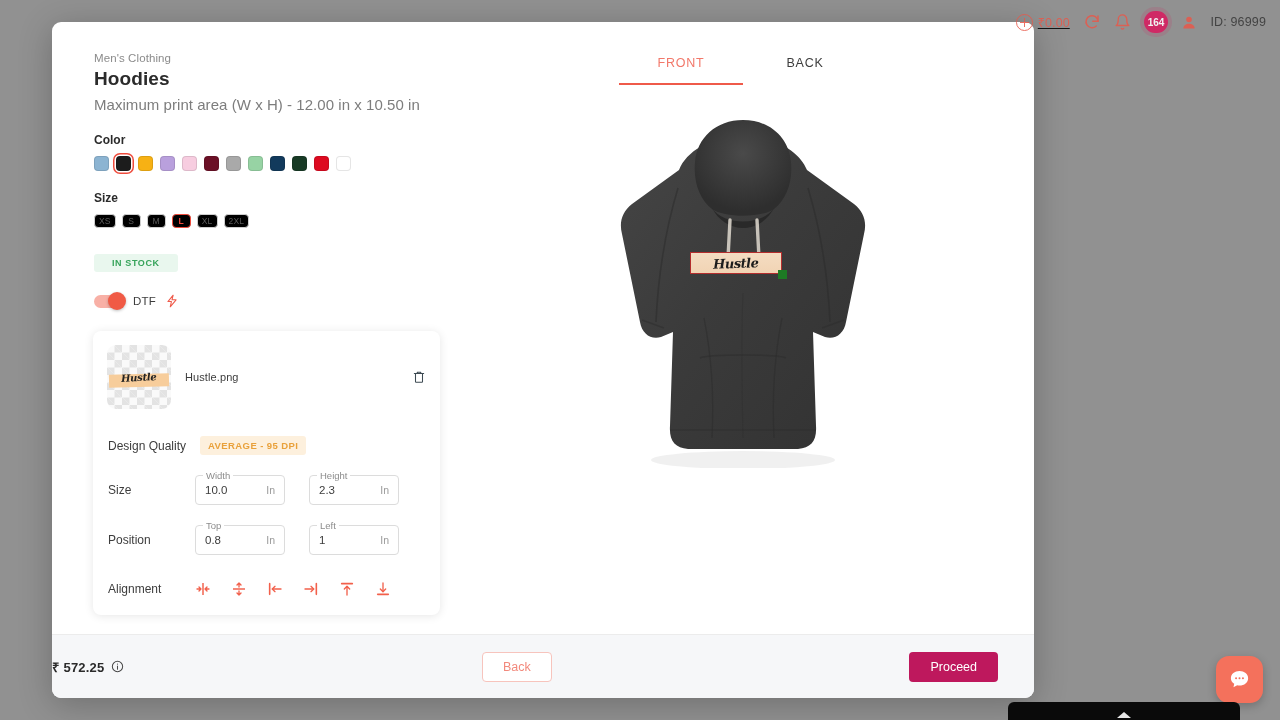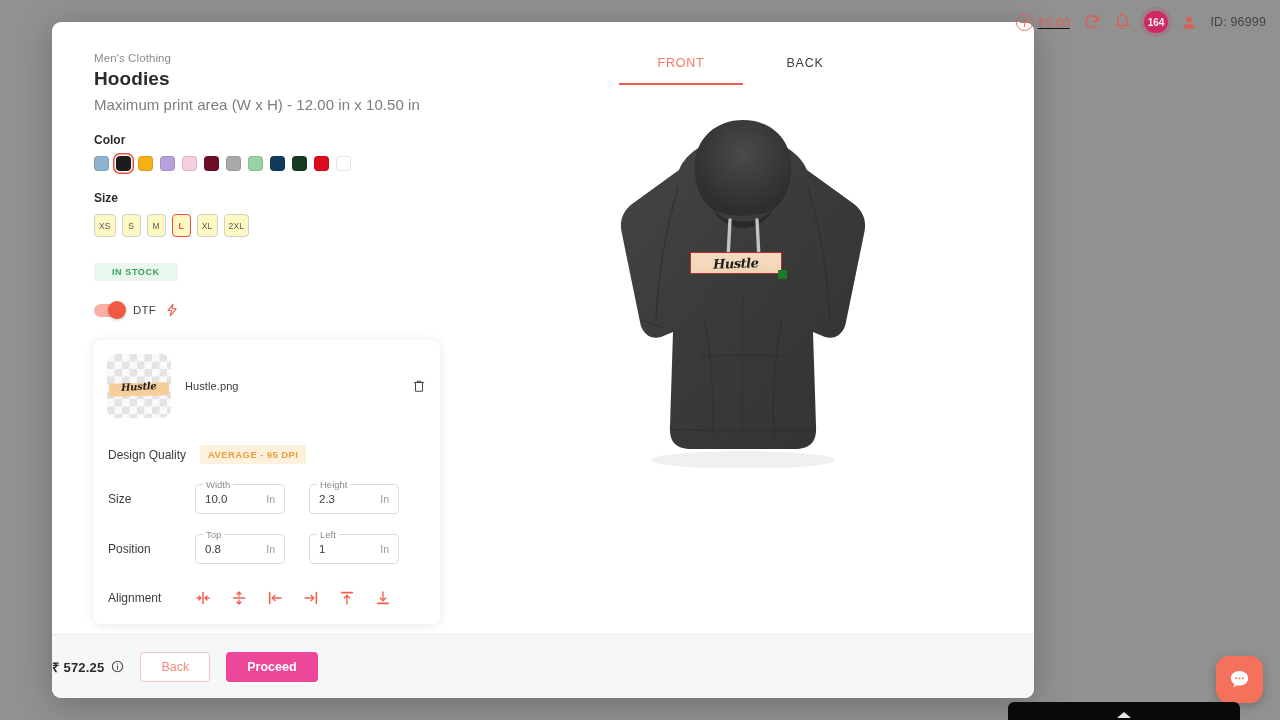--- a/index.html
+++ b/index.html
@@ -85,25 +85,25 @@
     width: 15px; height: 15px; border-radius: 4px;
     border: 1px solid rgba(0,0,0,0.10);
     cursor: pointer;
   }
   .swatch.selected {
     box-shadow: 0 0 0 1.5px #ffffff, 0 0 0 3px #ef4b3c;
   }
 
   .size-row { display: flex; gap: 6px; }
   .size-chip {
-    min-width: 19px; height: 23px; padding: 0 4px;
+    min-width: 19px; height: 14px; padding: 0 4px;
     border: 1px solid #cfcfcf; border-radius: 4px;
     font-size: 8.5px; color: #5a5a5a;
     display: flex; align-items: center; justify-content: center;
-    cursor: pointer; background: #fef9c3; letter-spacing:.2px;
+    cursor: pointer; background: #000000; letter-spacing:.2px;
   }
   .size-chip.selected { border-color: #ef4b3c; color: #ef4b3c; font-weight: 600; }
 
   .stock-badge {
     display: inline-block; margin-top: 26px;
     background: #e9f7ee; color: #36a35a;
     font-size: 9px; font-weight: 700; letter-spacing: .6px;
     padding: 4px 18px; border-radius: 3px;
   }
 
@@ -228,34 +228,34 @@
   .resize-handle {
     position: absolute; right: -6px; bottom: -6px;
     width: 9px; height: 9px; background: #1d7a24;
     cursor: nwse-resize;
   }
 
   
   .modal-footer {
     height: 64px; background: #f6f7f9;
     border-top: 1px solid #ececec;
-    display: flex; align-items: center; justify-content: flex-start;
+    display: flex; align-items: center; justify-content: space-between;
     padding-right: 36px; gap: 16px;
   }
   .price-box { display: flex; align-items: center; gap: 7px; }
   .price-text { font-size: 13px; font-weight: 700; color: #2b2b2b; letter-spacing:.2px;}
   .info-icon { width: 13px; height: 13px; cursor:pointer; }
   .btn {
     height: 30px; padding: 0 20px; border-radius: 4px;
     font-size: 12.5px; cursor: pointer; border: 1px solid transparent;
     display: flex; align-items: center; justify-content: center;
     font-family: "Liberation Sans", sans-serif;
   }
   .btn-back { background: #fff; color: #f2897c; border-color: #f7c4bd; }
-  .btn-proceed { background: #ec4899; color: #fff; font-weight: 700; }
+  .btn-proceed { background: #be185d; color: #fff; font-weight: 400; }
 
   
   .chat-fab {
     position: absolute; right: 17px; bottom: 17px;
     width: 47px; height: 47px; border-radius: 13px;
     background: #f4715c;
     display: flex; align-items: center; justify-content: center;
     box-shadow: 0 3px 10px rgba(0,0,0,0.22);
     cursor: pointer; z-index: 70;
   }

